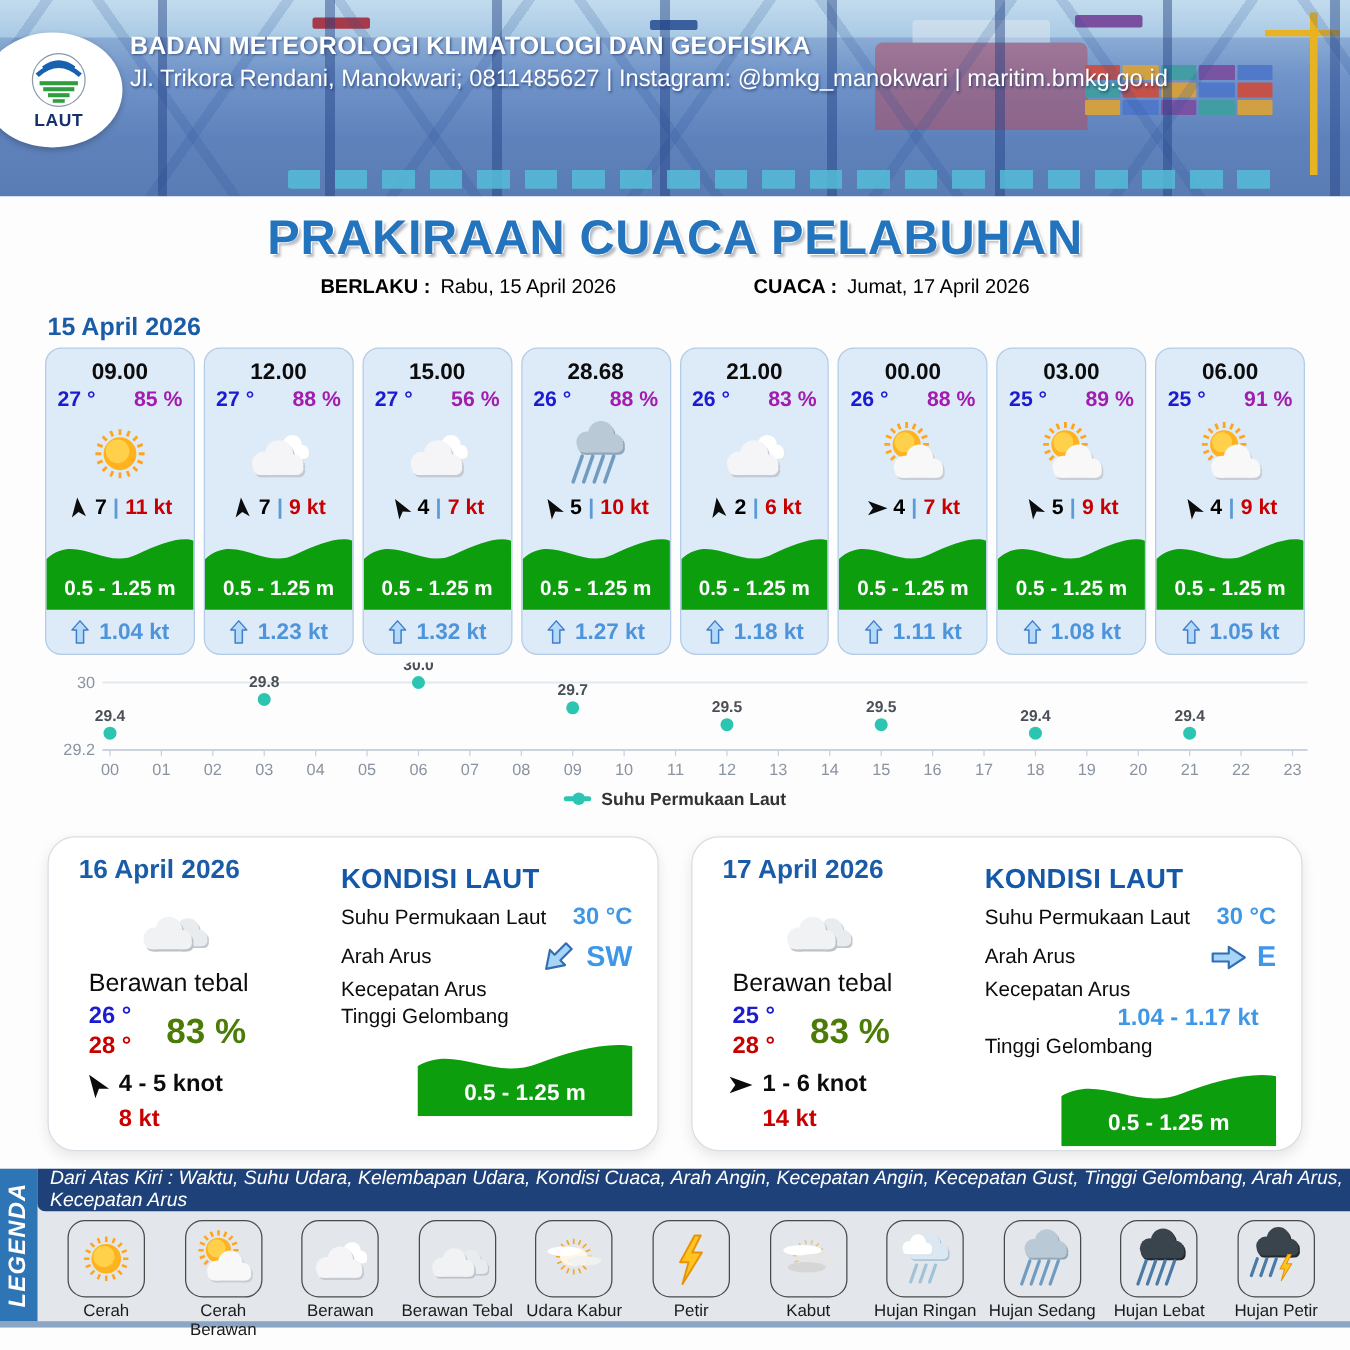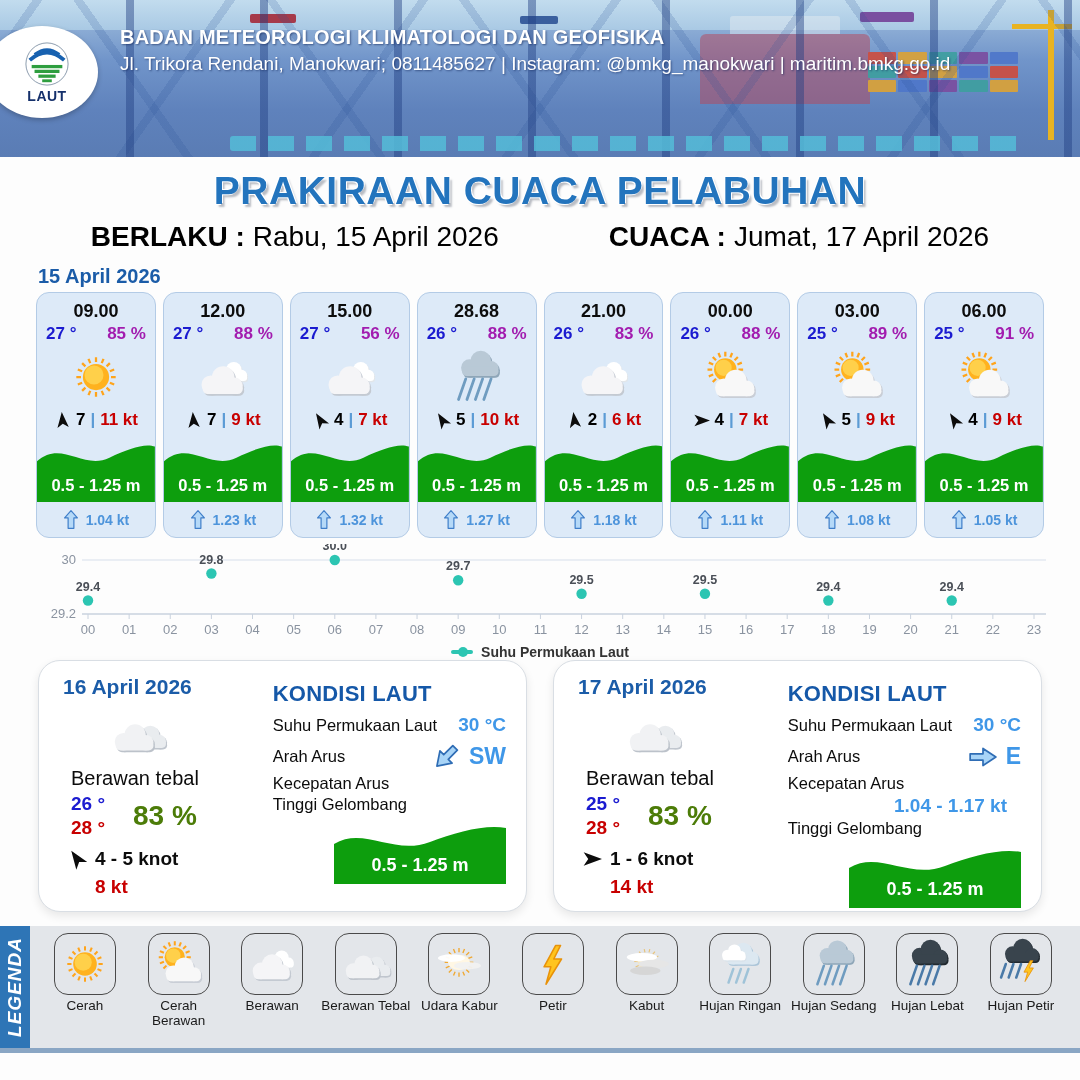--- a/index.html
+++ b/index.html
@@ -28,34 +28,34 @@
   .hdr-bigship { position:absolute; left:700px; top:34px; width:170px; height:70px;
     background:#b8475a; opacity:.5; border-radius:6px 6px 0 0; }
   .hdr-bigship::after { content:""; position:absolute; left:30px; top:-18px; width:110px; height:18px;
     background:#e8edf2; opacity:.9; border-radius:3px 3px 0 0; }
 
   .logo-blob { position:absolute; left:-14px; top:26px; width:112px; height:92px;
     background:#fff; border-radius:50%; display:flex; flex-direction:column;
     align-items:center; justify-content:center; padding-left:10px; box-shadow:0 2px 5px rgba(0,0,0,.25); }
   .logo-text { font-size:14px; font-weight:bold; color:#15306b; letter-spacing:.5px; margin-top:1px; }
 
-  .hdr-text { position:absolute; left:120px; top:26px; color:#fff; }
+  .hdr-text { position:absolute; left:104px; top:26px; color:#fff; }
   .hdr-agency { font-size:20px; font-weight:bold; letter-spacing:.2px;
     text-shadow:1px 1px 2px rgba(20,40,90,.6); }
   .hdr-station { font-size:34px; font-weight:bold; margin-top:2px;
     text-shadow:1px 2px 2px rgba(20,40,90,.6); }
   .hdr-contact { font-size:19px; margin-top:4px; text-shadow:1px 1px 2px rgba(20,40,90,.6); }
 
   
   .title-block { text-align:center; padding-top:12px; }
   .main-title { font-size:39px; font-weight:bold; color:#2374bd; letter-spacing:.5px;
     text-shadow:-1px -1px 0 #fff, 1px -1px 0 #fff, -1px 1px 0 #fff, 2.5px 2.5px 2px rgba(60,70,90,.35); }
   .sub-title { font-size:28px; font-weight:bold; color:#3e9ade; margin-top:2px;
     text-shadow:-1px -1px 0 #fff, 1px -1px 0 #fff, 2px 2px 2px rgba(60,70,90,.25); }
-  .validity { display:flex; justify-content:center; gap:110px; margin-top:8px; font-size:28px; color:#000; }
+  .validity { display:flex; justify-content:center; gap:110px; margin-top:8px; font-size:16px; color:#000; }
   .validity b { font-weight:bold; }
   .validity span.v { margin-left:8px; font-weight:normal; }
 
   
   .date-label { margin:12px 0 4px 38px; font-size:20px; font-weight:bold; color:#1b5ca8; }
   .cards-row { display:flex; gap:7px; padding:0 36px; }
   .fcard { flex:1; height:246px; background:#ddeaf8; border:1px solid #b3cbe6; border-radius:13px;
     overflow:hidden; display:flex; flex-direction:column; position:relative; }
   .fc-time { text-align:center; font-size:18px; font-weight:bold; color:#0c0c0c; margin-top:8px; }
   .fc-meta { display:flex; justify-content:space-between; padding:2px 9px 0; font-size:17px; font-weight:bold; }
@@ -67,33 +67,33 @@
     font-size:17px; font-weight:bold; margin-top:2px; }
   .fc-arrow { width:17px; height:19px; display:inline-block; }
   .fc-sep { color:#5b9bd5; }
   .fc-gust { color:#c80000; }
   .fc-wave { position:relative; height:74px; margin-top:auto; }
   .fc-wave svg { position:absolute; inset:0; width:100%; height:100%; }
   .fc-wave path { fill:#0d9e0d; }
   .fc-wave-txt { position:absolute; bottom:7px; width:100%; text-align:center;
     color:#fff; font-size:16.5px; font-weight:bold; }
   .fc-current { height:36px; display:flex; align-items:center; justify-content:center; gap:7px;
-    color:#4d94db; font-size:14px; font-weight:bold; }
+    color:#4d94db; font-size:18px; font-weight:bold; }
   .fc-uparrow { width:16px; height:23px; display:inline-block; }
 
   
   .chart-wrap { margin:6px 30px 0; }
   .chart-legend { display:flex; align-items:center; justify-content:center; gap:8px; margin-top:0; }
   .cl-marker { position:relative; width:22px; height:4px; background:#2cc5b2; border-radius:2px; }
   .cl-marker::after { content:""; position:absolute; left:7px; top:-3px; width:10px; height:10px;
     border-radius:50%; background:#2cc5b2; }
   .cl-label { font-size:14px; color:#333; font-weight:bold; }
 
   
-  .day-row { display:flex; gap:26px; padding:0 38px; margin-top:0; }
+  .day-row { display:flex; gap:26px; padding:0 38px; margin-top:22px; }
   .dcard { flex:1; height:252px; background:#fff; border:1px solid #d9dee4; border-radius:22px;
     box-shadow:0 4px 10px rgba(0,0,0,.09); display:flex; padding:14px 20px 12px 24px; }
   .dc-left { width:46%; }
   .dc-date { font-size:21px; font-weight:bold; color:#1b5ca8; }
   .dc-icon { height:62px; margin:4px 0 2px 30px; width:90px; }
   .dc-cond { font-size:20px; color:#0c0c0c; margin-left:8px; }
   .dc-temps { display:flex; align-items:center; margin-left:8px; margin-top:2px; }
   .dc-tcol { display:flex; flex-direction:column; font-size:19px; font-weight:bold; line-height:1.25; }
   .dc-tmin { color:#1b1bd0; }
   .dc-tmax { color:#c80000; }
@@ -912,20 +912,21 @@
       </div>
     </div>
   </div>
 </div>
 
 <div class="footer">
   <div class="legenda-strip">
     <span class="legenda-text">LEGENDA</span>
   </div>
   <div class="footer-main">
+    <div class="footer-desc">Dari Atas Kiri : Waktu, Suhu Udara, Kelembapan Udara, Kondisi Cuaca, Arah Angin, Kecepatan Angin, Kecepatan Gust, Tinggi Gelombang, Arah Arus, Kecepatan Arus</div>
     <div class="legend-items" id="legend-items">
   <div class="legend-item">
     <div class="legend-box">
             <svg viewBox="0 0 64 64" width="100%" height="100%">
               <line x1="48.0" y1="32.0" x2="53.0" y2="32.0" stroke="#ffa41b" stroke-width="2.4"></line>
               <line x1="46.8" y1="38.1" x2="51.4" y2="40.0" stroke="#ffa41b" stroke-width="2.4"></line>
               <line x1="43.3" y1="43.3" x2="46.8" y2="46.8" stroke="#ffa41b" stroke-width="2.4"></line>
               <line x1="38.1" y1="46.8" x2="40.0" y2="51.4" stroke="#ffa41b" stroke-width="2.4"></line>
               <line x1="32.0" y1="48.0" x2="32.0" y2="53.0" stroke="#ffa41b" stroke-width="2.4"></line>
               <line x1="25.9" y1="46.8" x2="24.0" y2="51.4" stroke="#ffa41b" stroke-width="2.4"></line>

